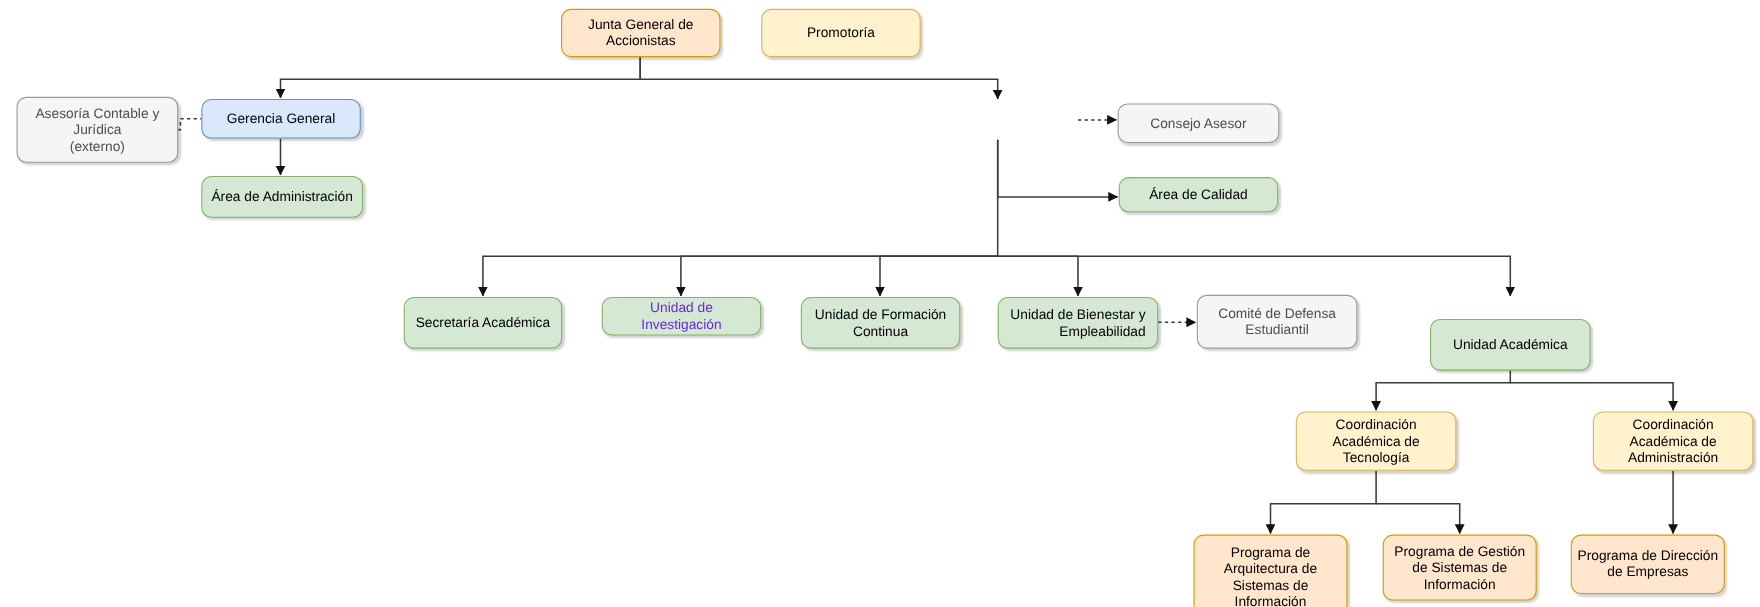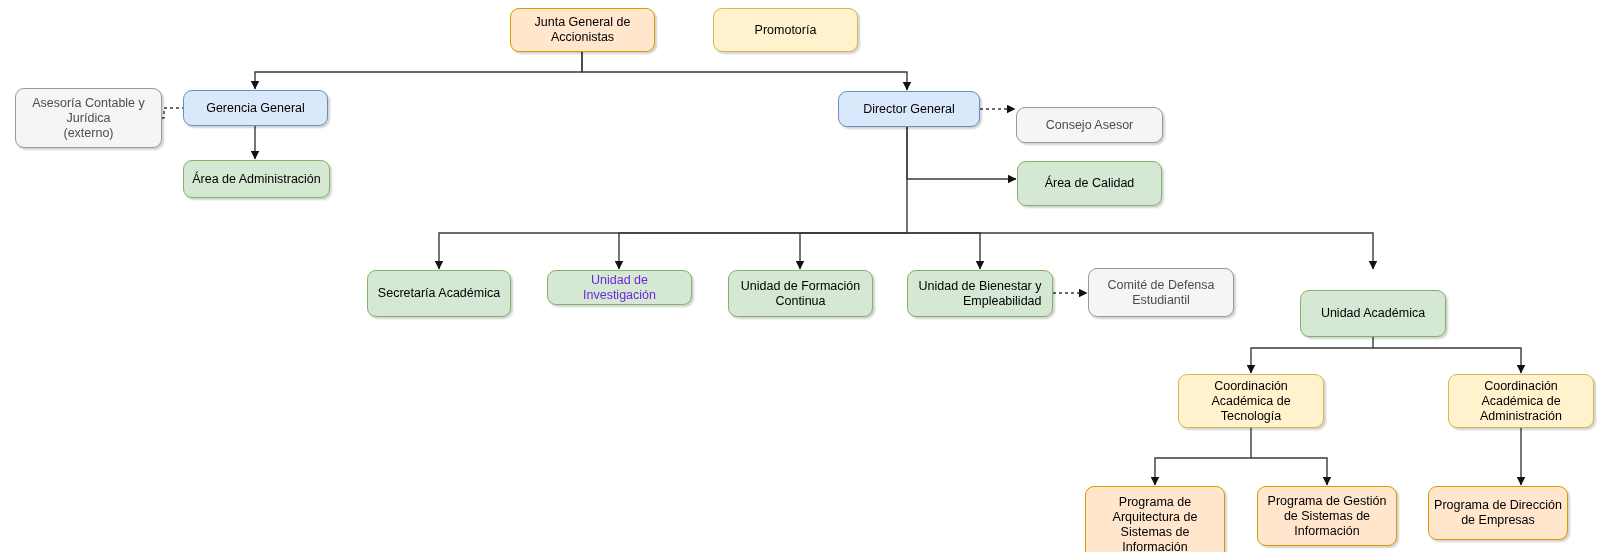--- a/index.html
+++ b/index.html
@@ -67,29 +67,28 @@
         <polyline points="1251,458 1327,458 1327,485" class="edge" marker-end="url(#arrow)"></polyline>
         <polyline points="1521,428 1521,485" class="edge" marker-end="url(#arrow)"></polyline>
         <polyline points="150,118 164,118 164,108 183,108" class="edge dashed"></polyline>
         <polyline points="980,109 1015,109" class="edge dashed" marker-end="url(#arrow)"></polyline>
         <polyline points="1053,293 1087,293" class="edge dashed" marker-end="url(#arrow)"></polyline>
       </g>
   </svg>
 
   <div class="node" style="left: 510px; top: 8px; width: 145px; height: 44px; background: rgb(255, 230, 204); border-color: rgb(215, 155, 0); color: rgb(0, 0, 0);">Junta General de
 Accionistas</div>
-  <div class="node" style="left: 692px; top: 8px; width: 145px; height: 44px; background: rgb(255, 242, 204); border-color: rgb(214, 182, 86); color: rgb(0, 0, 0); margin-left: 21px;">Promotoría</div>
+  <div class="node" style="left: 692px; top: 8px; width: 145px; height: 44px; background: rgb(255, 242, 204); border-color: rgb(214, 182, 86); color: rgb(0, 0, 0);">Promotoría</div>
   <div class="node" style="left: 3px; top: 88px; width: 147px; height: 60px; background: rgb(245, 245, 245); border-color: rgb(153, 153, 153); color: rgb(77, 77, 77); margin-left: 12px;">Asesoría Contable y
 Jurídica
 (externo)</div>
   <div class="node" style="left: 183px; top: 90px; width: 145px; height: 36px; background: rgb(218, 232, 252); border-color: rgb(108, 142, 191); color: rgb(0, 0, 0);">Gerencia General</div>
-  <div class="node" style="left: 838px; top: 91px; width: 142px; height: 36px; background: rgb(218, 232, 252); border-color: rgb(108, 142, 191); color: rgb(0, 0, 0);">Director General</div>
-  <div class="node" style="left: 1016px; top: 107px; width: 147px; height: 36px; background: rgb(245, 245, 245); border-color: rgb(153, 153, 153); color: rgb(77, 77, 77);">Consejo Asesor</div>
+  <div class="node" style="left: 1016px; top: 94px; width: 147px; height: 36px; background: rgb(245, 245, 245); border-color: rgb(153, 153, 153); color: rgb(77, 77, 77);">Consejo Asesor</div>
   <div class="node" style="left: 183px; top: 160px; width: 147px; height: 38px; background: rgb(213, 232, 212); border-color: rgb(130, 179, 102); color: rgb(0, 0, 0);">Área de Administración</div>
-  <div class="node" style="left: 1017px; top: 161px; width: 145px; height: 45px; background: rgb(213, 232, 212); border-color: rgb(130, 179, 102); color: rgb(0, 0, 0);">Área de Calidad</div>
+  <div class="node" style="left: 1017px; top: 161px; width: 145px; height: 32px; background: rgb(213, 232, 212); border-color: rgb(130, 179, 102); color: rgb(0, 0, 0);">Área de Calidad</div>
   <div class="node" style="left: 367px; top: 270px; width: 144px; height: 47px; background: rgb(213, 232, 212); border-color: rgb(130, 179, 102); color: rgb(0, 0, 0);">Secretaría Académica</div>
   <div class="node" style="left: 547px; top: 270px; width: 145px; height: 35px; background: rgb(213, 232, 212); border-color: rgb(130, 179, 102); color: #6d28d9;">Unidad de
 Investigación</div>
   <div class="node" style="left: 728px; top: 270px; width: 145px; height: 47px; background: rgb(213, 232, 212); border-color: rgb(130, 179, 102); color: rgb(0, 0, 0);">Unidad de Formación
 Continua</div>
   <div class="node" style="left: 907px; top: 270px; width: 146px; height: 47px; background: rgb(213, 232, 212); border-color: rgb(130, 179, 102); color: rgb(0, 0, 0); text-align: right;">Unidad de Bienestar y
 Empleabilidad</div>
   <div class="node" style="left: 1088px; top: 268px; width: 146px; height: 49px; background: rgb(245, 245, 245); border-color: rgb(153, 153, 153); color: rgb(77, 77, 77); text-align: center;">Comité de Defensa
 Estudiantil</div>
   <div class="node" style="left: 1300px; top: 270px; width: 146px; height: 47px; background: rgb(213, 232, 212); border-color: rgb(130, 179, 102); color: rgb(0, 0, 0); margin-top: 20px;">Unidad Académica</div>

